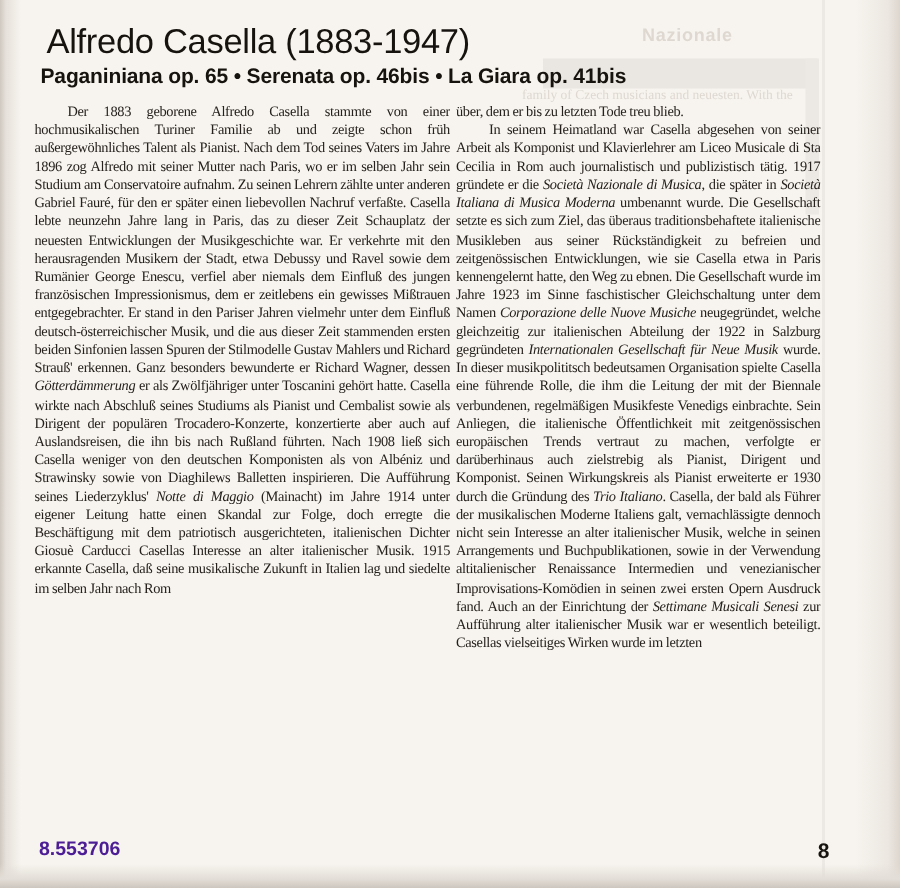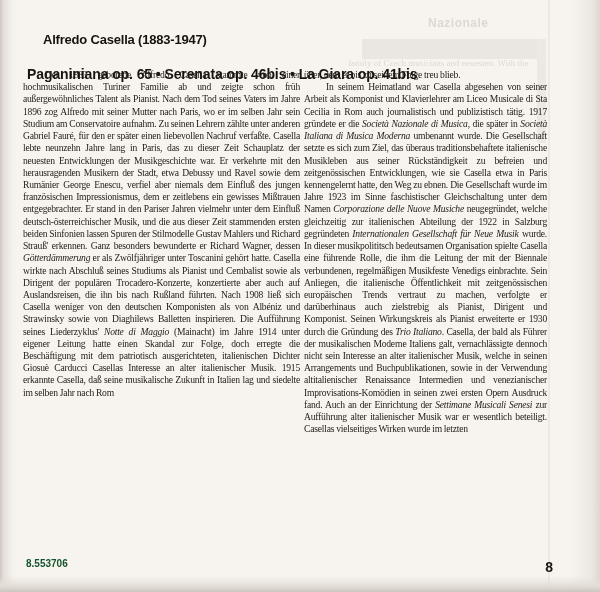--- a/index.html
+++ b/index.html
@@ -27,34 +27,34 @@
   .ghost-band{position:absolute;left:362px;top:39px;width:183px;height:20px;background:#eae6e1;}
   .ghost-vband{position:absolute;left:537px;top:39px;width:9px;height:104px;background:#ece8e3;}
   .ghost-heading{position:absolute;left:428px;top:16px;
     font-family:"Liberation Sans",sans-serif;font-weight:bold;font-size:12px;
     color:var(--ghost,#e0dad3);letter-spacing:.5px;}
   .ghost-line{position:absolute;left:348px;top:58px;width:200px;
     font-size:9px;color:var(--ghost,#e0dad3);white-space:nowrap;overflow:hidden;}
 
   .header{position:absolute;left:27px;top:13px;width:540px;
     font-family:"Liberation Sans",sans-serif;color:#16130f;}
-  .title{font-size:13px;font-weight:bold;letter-spacing:-0.2px;margin:16px;line-height:21px;}
+  .title{font-size:23px;font-weight:normal;letter-spacing:-0.2px;margin:4px;line-height:21px;}
   .subtitle{font-size:14px;font-weight:bold;letter-spacing:-0.1px;margin:1px 0 0 0;line-height:17px;}
 
   .column{position:absolute;top:69px;height:491px;overflow:hidden;
     font-size:9.6px;line-height:12.22px;text-align:justify;
     letter-spacing:-0.22px;word-spacing:-0.25px;hyphens:none;}
   .column.left{left:23px;width:277px;}
   .column.right{left:304px;width:243px;}
   .column p{margin:0;}
   .column p.indent{text-indent:22px;}
   .column i{font-style:italic;}
 
   .catalog-number{position:absolute;left:26px;top:558px;
-    font-family:"Liberation Sans",sans-serif;font-weight:bold;font-size:10px;color:#14532d;}
+    font-family:"Liberation Sans",sans-serif;font-weight:bold;font-size:13px;color:#4c1d95;}
   .page-number{position:absolute;left:513px;top:559px;width:40px;text-align:right;
     font-family:"Liberation Sans",sans-serif;font-weight:bold;font-size:14px;color:#16130f;}
 </style>
 </head>
 <body>
 
 <div class="page">
 
   <div class="ghost-band"></div>
   <div class="ghost-vband"></div>
@@ -63,21 +63,21 @@
 
   <div class="header">
     <h1 class="title">Alfredo Casella (1883-1947)</h1>
     <h2 class="subtitle">Paganiniana op. 65 • Serenata op. 46bis • La Giara op. 41bis</h2>
   </div>
 
   <div class="column left">
       <p class="indent"><span>Der 1883 geborene Alfredo Casella stammte von einer hochmusikalischen Turiner Familie ab und zeigte schon früh außergewöhnliches Talent als Pianist. Nach dem Tod seines Vaters im Jahre 1896 zog Alfredo mit seiner Mutter nach Paris, wo er im selben Jahr sein Studium am Conservatoire aufnahm. Zu seinen Lehrern zählte unter anderen Gabriel Fauré, für den er später einen liebevollen Nachruf verfaßte. Casella lebte neunzehn Jahre lang in Paris, das zu dieser Zeit Schauplatz der neuesten Entwicklungen der Musikgeschichte war. Er verkehrte mit den herausragenden Musikern der Stadt, etwa Debussy und Ravel sowie dem Rumänier George Enescu, verfiel aber niemals dem Einfluß des jungen französischen Impressionismus, dem er zeitlebens ein gewisses Mißtrauen entgegebrachter. Er stand in den Pariser Jahren vielmehr unter dem Einfluß deutsch-österreichischer Musik, und die aus dieser Zeit stammenden ersten beiden Sinfonien lassen Spuren der Stilmodelle Gustav Mahlers und Richard Strauß' erkennen. Ganz besonders bewunderte er Richard Wagner, dessen </span><i>Götterdämmerung</i><span> er als Zwölfjähriger unter Toscanini gehört hatte. Casella wirkte nach Abschluß seines Studiums als Pianist und Cembalist sowie als Dirigent der populären Trocadero-Konzerte, konzertierte aber auch auf Auslandsreisen, die ihn bis nach Rußland führten. Nach 1908 ließ sich Casella weniger von den deutschen Komponisten als von Albéniz und Strawinsky sowie von Diaghilews Balletten inspirieren. Die Aufführung seines Liederzyklus' </span><i>Notte di Maggio</i><span> (Mainacht) im Jahre 1914 unter eigener Leitung hatte einen Skandal zur Folge, doch erregte die Beschäftigung mit dem patriotisch ausgerichteten, italienischen Dichter Giosuè Carducci Casellas Interesse an alter italienischer Musik. 1915 erkannte Casella, daß seine musikalische Zukunft in Italien lag und siedelte im selben Jahr nach Rom</span></p>
     </div>
   <div class="column right">
-      <p><span>über, dem er bis zu seinem Folge treu blieb.</span></p>
+      <p><span>über, dem er bis zu letzten Tode treu blieb.</span></p>
       <p class="indent"><span>In seinem Heimatland war Casella abgesehen von seiner Arbeit als Komponist und Klavierlehrer am Liceo Musicale di Sta Cecilia in Rom auch journalistisch und publizistisch tätig. 1917 gründete er die </span><i>Società Nazionale di Musica</i><span>, die später in </span><i>Società Italiana di Musica Moderna</i><span> umbenannt wurde. Die Gesellschaft setzte es sich zum Ziel, das überaus traditionsbehaftete italienische Musikleben aus seiner Rückständigkeit zu befreien und zeitgenössischen Entwicklungen, wie sie Casella etwa in Paris kennengelernt hatte, den Weg zu ebnen. Die Gesellschaft wurde im Jahre 1923 im Sinne faschistischer Gleichschaltung unter dem Namen </span><i>Corporazione delle Nuove Musiche</i><span> neugegründet, welche gleichzeitig zur italienischen Abteilung der 1922 in Salzburg gegründeten </span><i>Internationalen Gesellschaft für Neue Musik</i><span> wurde. In dieser musikpolititsch bedeutsamen Organisation spielte Casella eine führende Rolle, die ihm die Leitung der mit der Biennale verbundenen, regelmäßigen Musikfeste Venedigs einbrachte. Sein Anliegen, die italienische Öffentlichkeit mit zeitgenössischen europäischen Trends vertraut zu machen, verfolgte er darüberhinaus auch zielstrebig als Pianist, Dirigent und Komponist. Seinen Wirkungskreis als Pianist erweiterte er 1930 durch die Gründung des </span><i>Trio Italiano</i><span>. Casella, der bald als Führer der musikalischen Moderne Italiens galt, vernachlässigte dennoch nicht sein Interesse an alter italienischer Musik, welche in seinen Arrangements und Buchpublikationen, sowie in der Verwendung altitalienischer Renaissance Intermedien und venezianischer Improvisations-Komödien in seinen zwei ersten Opern Ausdruck fand. Auch an der Einrichtung der </span><i>Settimane Musicali Senesi</i><span> zur Aufführung alter italienischer Musik war er wesentlich beteiligt. Casellas vielseitiges Wirken wurde im letzten</span></p>
     </div>
 
   <div class="catalog-number">8.553706</div>
   <div class="page-number">8</div>
 
   <div class="crease"></div>
   <div class="speck s1"></div>
   <div class="speck s2"></div>
   <div class="edge-left"></div>

